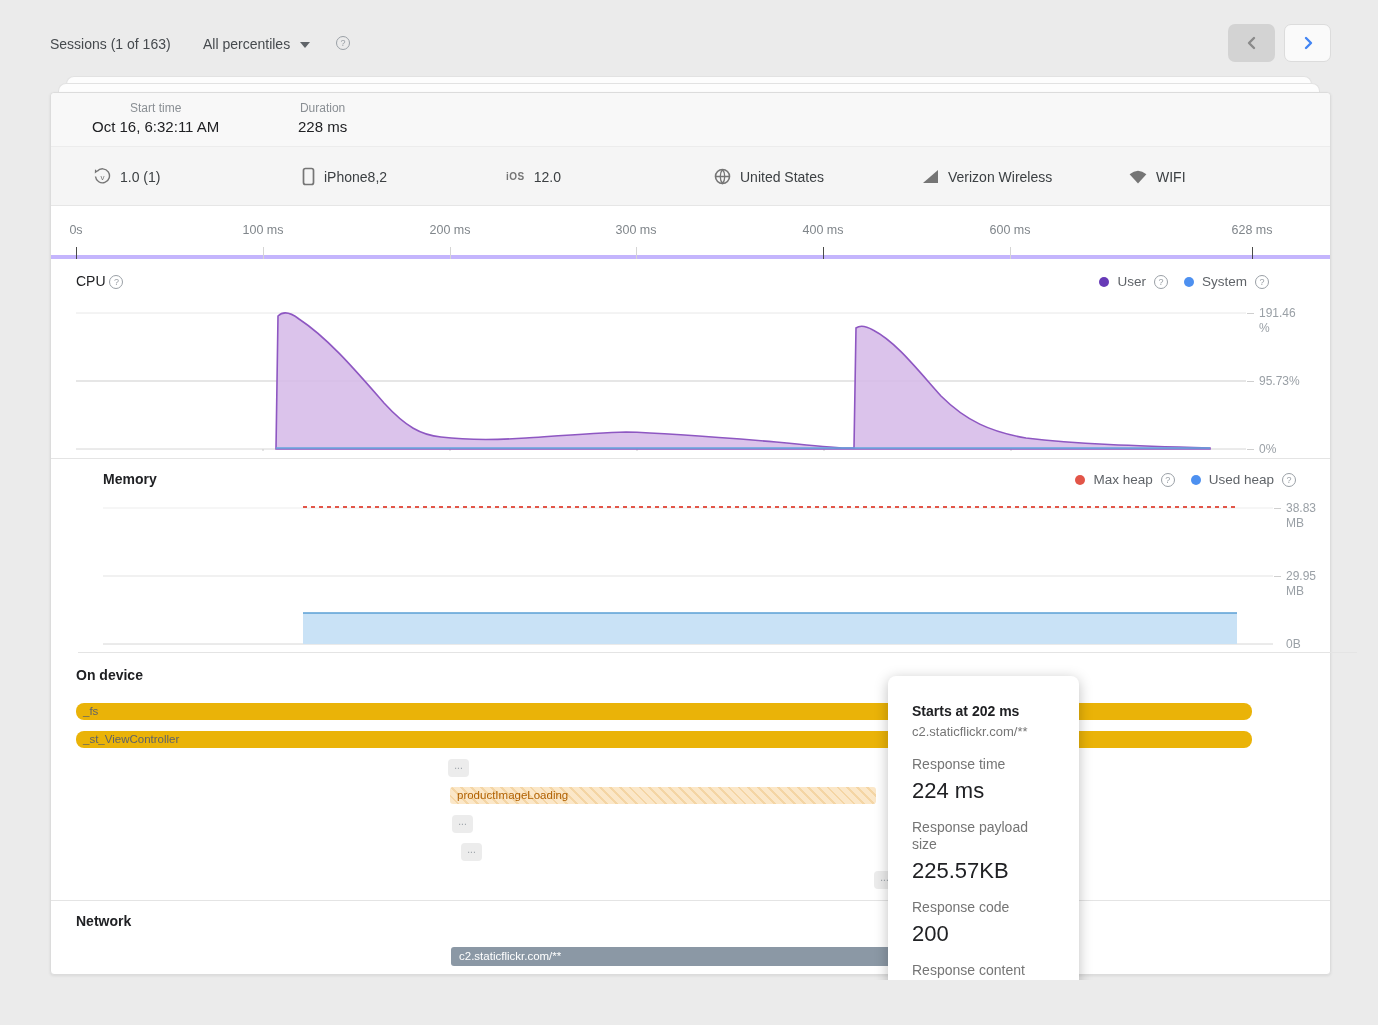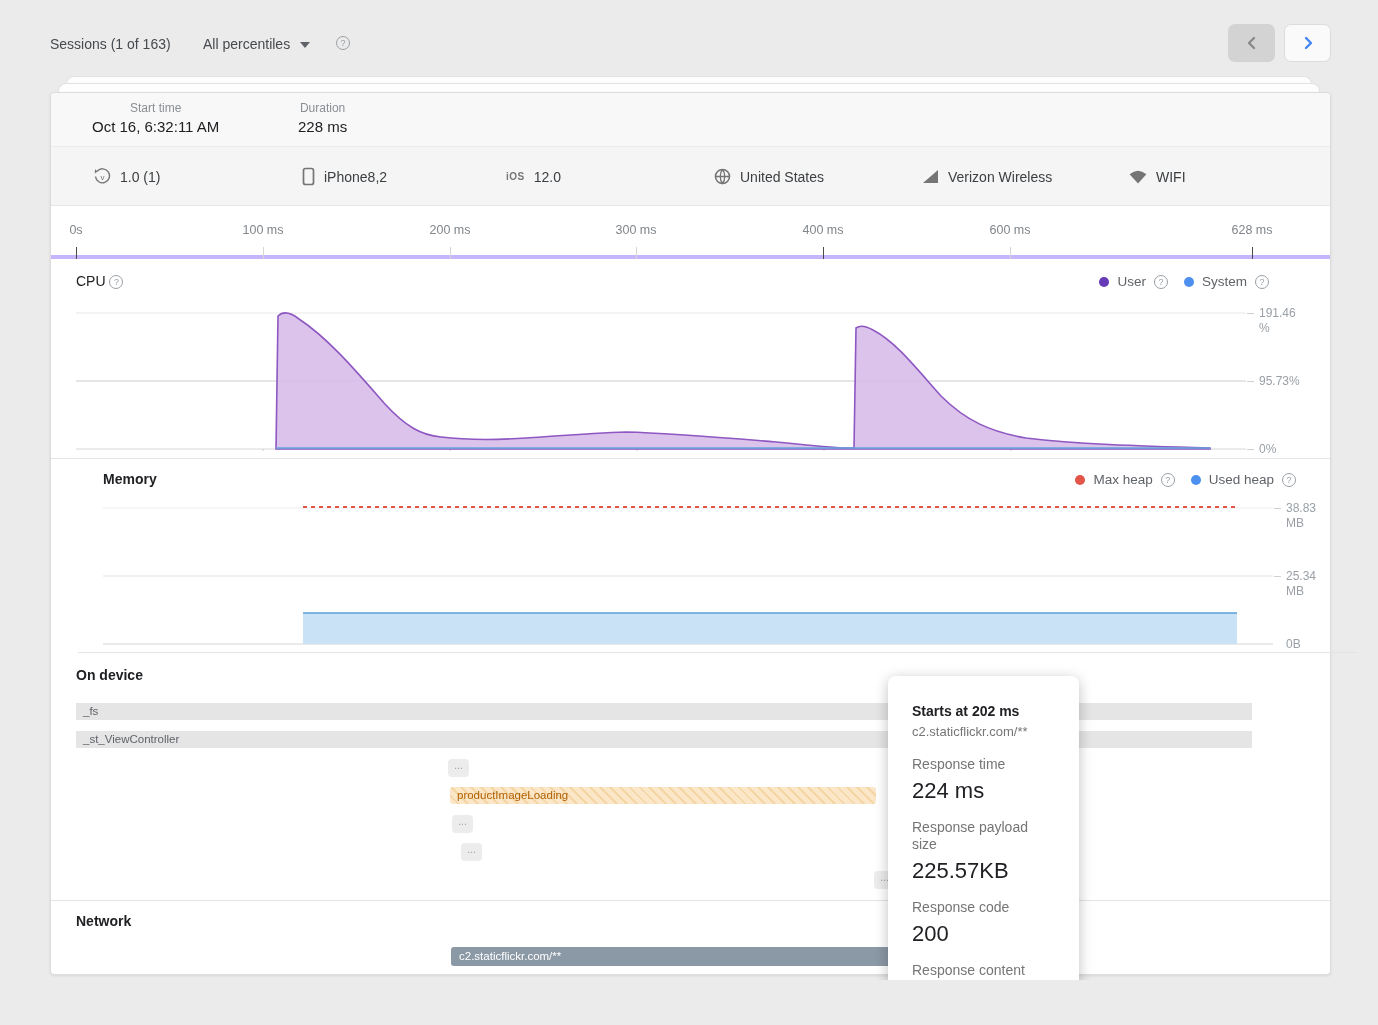--- a/index.html
+++ b/index.html
@@ -48,21 +48,21 @@
   .dot { width:10px; height:10px; border-radius:50%; display:inline-block; }
   .axis-lbl { position:absolute; left:1208px; font-size:12px; color:#9aa0a6; white-space:pre-line; line-height:15px; }
   .axis-tick { position:absolute; left:1196px; width:7px; height:1px; background:#cfcfcf; }
 
   #cpu-sec { position:absolute; left:0; top:166px; width:100%; height:200px; border-bottom:1px solid #e4e4e4; }
   #mem-sec { position:absolute; left:0; top:366px; width:100%; height:194px; border-bottom:1px solid #e4e4e4;margin-left:27px; }
   .chart-svg { position:absolute; left:25px; }
 
   
   #ondev-sec { position:absolute; left:0; top:560px; width:100%; height:248px; border-bottom:1px solid #e4e4e4; }
-  .trace-bar { position:absolute; height:17px; background:#e5e5e5; border-radius:0; font-size:11.5px; color:#5f6368; line-height:17px; padding-left:7px; overflow:hidden; white-space:nowrap; cursor:pointer; }
+  .trace-bar { position:absolute; height:17px; background:#eab308; border-radius:8px; font-size:11.5px; color:#5f6368; line-height:17px; padding-left:7px; overflow:hidden; white-space:nowrap; cursor:pointer; }
   .chip { position:absolute; width:21px; height:18px; background:#ececec; border-radius:4px; font-size:10px; color:#9aa0a6; text-align:center; line-height:14px; cursor:pointer; }
   #trace-product { background:repeating-linear-gradient(45deg,#fbe7c8 0 5px,#f4d5a4 5px 7px); color:#b06000; border-radius:3px; }
 
   
   #net-sec { position:absolute; left:0; top:808px; width:100%; height:75px; }
   #net-bar { position:absolute; left:400px; top:46px; width:445px; height:19px; background:#8b98a5; border-radius:3px; color:#fff; font-size:11.5px; line-height:19px; padding-left:8px; cursor:pointer; }
 
   
   #tooltip { position:absolute; left:888px; top:676px; width:191px; background:#fff; border-radius:8px; box-shadow:0 3px 14px rgba(0,0,0,.25); padding:26px 24px 28px 24px; z-index:50; }
   #tt-title { font-size:14px; font-weight:bold; color:#202124; line-height:18px; }
@@ -227,21 +227,21 @@
         <line x1="0" y1="143" x2="1170" y2="143" stroke="#d6d6d6" stroke-width="1"></line>
         <line x1="200" y1="6" x2="1136" y2="6" stroke="#e25548" stroke-width="2.2" stroke-dasharray="4 4"></line>
         <rect x="200" y="112" width="934" height="31" fill="#c9e2f6"></rect>
         <line x1="200" y1="112" x2="1134" y2="112" stroke="#5a9fd4" stroke-width="1.6"></line>
       </svg>
 
       <span class="axis-tick" style="top:49px"></span>
       <div class="axis-lbl" style="top:42px">38.83
 MB</div>
       <span class="axis-tick" style="top:117px"></span>
-      <div class="axis-lbl" style="top:110px">25.34
+      <div class="axis-lbl" style="top:110px">29.95
 MB</div>
       <div class="axis-lbl" style="top:178px">0B</div>
     </div>
 
     <div id="ondev-sec">
       <div class="sec-title" style="top:14px; font-weight:bold">On device</div>
 
       <div class="trace-bar" style="left:25px; top:50px; width:1176px">_fs</div>
       <div class="trace-bar" style="left:25px; top:78px; width:1176px">_st_ViewController</div>
       <div class="chip" style="left:397px; top:106px">...</div>

